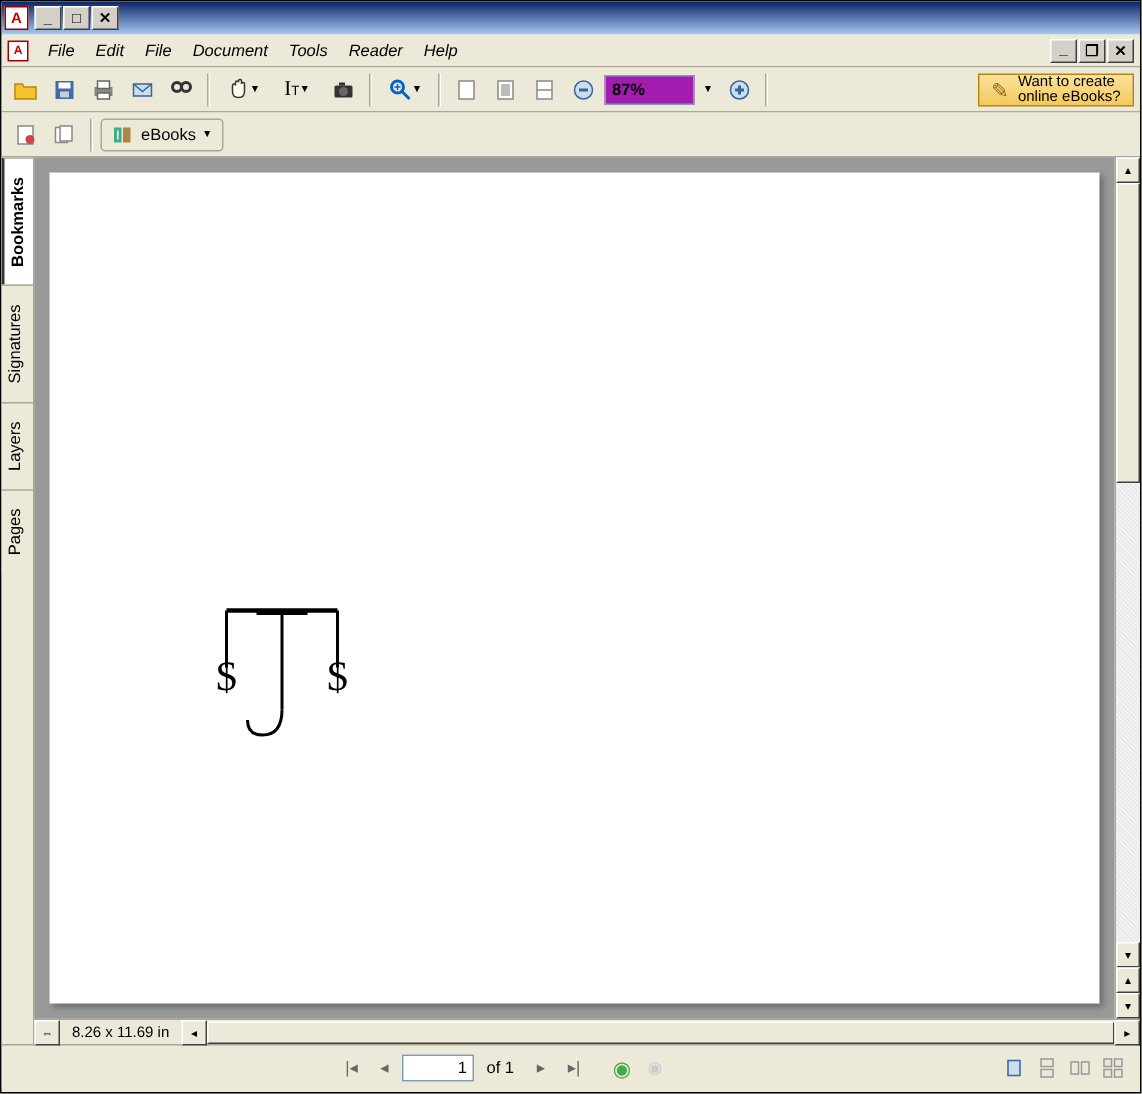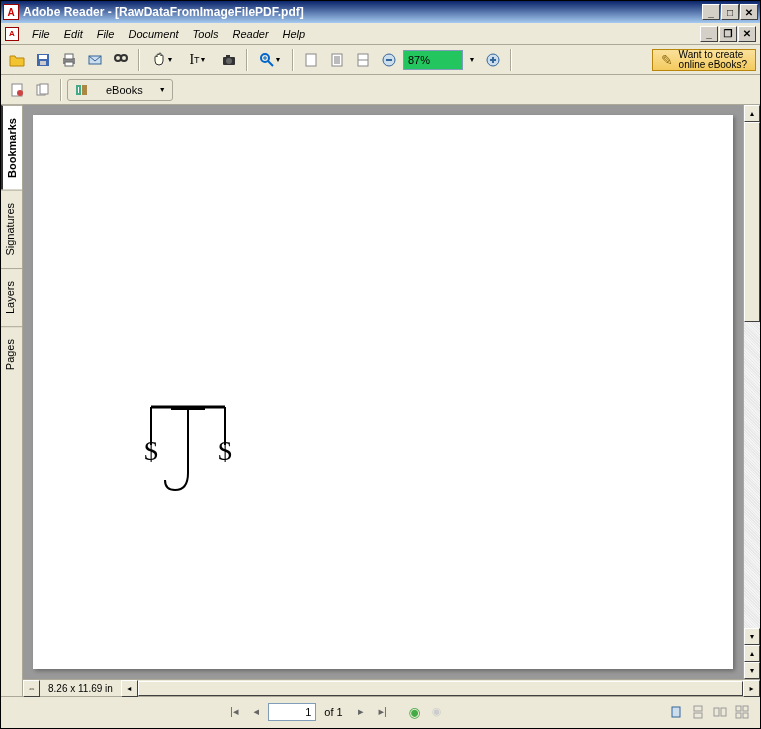--- a/index.html
+++ b/index.html
@@ -10,25 +10,25 @@
 .winbtns { display: flex; gap: 1px; }
 .winbtn { width: 18px; height: 16px; background: #d4d0c8; border: 1px solid #fff; border-right-color: #404040; border-bottom-color: #404040; display: flex; align-items: center; justify-content: center; font-family: Arial; font-size: 10px; font-weight: bold; color: #000; cursor: pointer; }
 .menubar { height: 22px; background: #ece9d8; display: flex; align-items: center; padding: 0 4px; border-bottom: 1px solid #aca899; }
 .menubar .docicon { width: 14px; height: 14px; background: #fff; border: 1px solid #900; color: #c00; font-size: 8px; font-weight: bold; display: flex; align-items: center; justify-content: center; margin-right: 6px; }
 .menuitem { padding: 2px 7px; cursor: pointer; font-style: italic; }
 .mdibtns { margin-left: auto; display: flex; gap: 1px; }
 .toolbar { height: 30px; background: #ece9d8; display: flex; align-items: center; padding: 2px 4px; border-bottom: 1px solid #aca899; gap: 2px; }
 .tbtn { width: 24px; height: 24px; border: 1px solid transparent; display: flex; align-items: center; justify-content: center; cursor: pointer; border-radius: 3px; }
 .tbtn-wide { width: 34px; }
 .tsep { width: 2px; height: 22px; border-left: 1px solid #aca899; border-right: 1px solid #fff; margin: 0 3px; }
-.zoom-input { width: 60px; height: 20px; border: 1px solid #7f9db9; background: #22c55e; padding: 0 4px; font-size: 11px; }
+.zoom-input { width: 60px; height: 20px; border: 1px solid #7f9db9; background: #a21caf; padding: 0 4px; font-size: 11px; font-weight: bold; }
 .promo { margin-left: auto; height: 22px; background: linear-gradient(to bottom, #fae19b, #f4ca5e); border: 1px solid #b8860b; padding: 0 8px; display: flex; align-items: center; gap: 6px; font-size: 10px; cursor: pointer; }
 .promo .pen { color: #8b6914; font-size: 14px; }
 .toolbar2 { height: 30px; background: #ece9d8; display: flex; align-items: center; padding: 2px 4px; border-bottom: 1px solid #aca899; gap: 2px; }
-.ebooks-btn { height: 22px; border: 1px solid #aca899; background: #ece9d8; padding: 0 6px; display: flex; align-items: center; gap: 16px; cursor: pointer; border-radius: 3px; font-size: 11px; }
+.ebooks-btn { height: 22px; border: 1px solid #aca899; background: #ece9d8; padding: 0 6px; display: flex; align-items: center; gap: 4px; cursor: pointer; border-radius: 3px; font-size: 11px; }
 .content { display: flex; height: 591px; background: #999; }
 .sidetabs { width: 22px; background: #ece9d8; border-right: 1px solid #aca899; display: flex; flex-direction: column; }
 .sidetab { writing-mode: vertical-rl; transform: rotate(180deg); padding: 12px 3px; text-align: center; font-size: 11px; border-bottom: 1px solid #aca899; cursor: pointer; background: #ece9d8; }
 .sidetab.active { background: #fff; font-weight: bold; border-right: 2px solid #333; }
 .docarea { flex: 1; display: flex; flex-direction: column; }
 .docscroll { flex: 1; display: flex; background: #999; position: relative; }
 .page { background: #fff; margin: 10px; flex: 1; box-shadow: 2px 2px 4px rgba(0,0,0,0.3); position: relative; }
 .page svg { position: absolute; left: 100px; top: 280px; }
 .vscroll { width: 17px; background: #ece9d8; border-left: 1px solid #aca899; display: flex; flex-direction: column; }
 .scrollbtn { height: 17px; background: #ece9d8; border: 1px solid #fff; border-right-color: #404040; border-bottom-color: #404040; display: flex; align-items: center; justify-content: center; font-size: 8px; cursor: pointer; }
@@ -43,23 +43,20 @@
 .page-input { width: 48px; height: 18px; border: 1px solid #7f9db9; background: #fff; text-align: right; padding: 0 4px; font-size: 11px; }
 .view-group { display: flex; gap: 2px; }
 .green-btn { color: #4a4; font-size: 14px; }
 svg.ico { width: 16px; height: 16px; }
 </style>
 </head>
 <body>
 
 <div class="titlebar">
   <div class="icon">A</div>
-  <div class="title">
-    <span>Adobe Reader</span> - <span>[RawDataFromImageFilePDF.pdf]</span>
-  </div>
   <div class="winbtns">
     <div class="winbtn">_</div>
     <div class="winbtn">□</div>
     <div class="winbtn">✕</div>
   </div>
 </div>
 
 <div class="menubar">
   <div class="docicon">A</div>
   <div class="menuitem">File</div>

